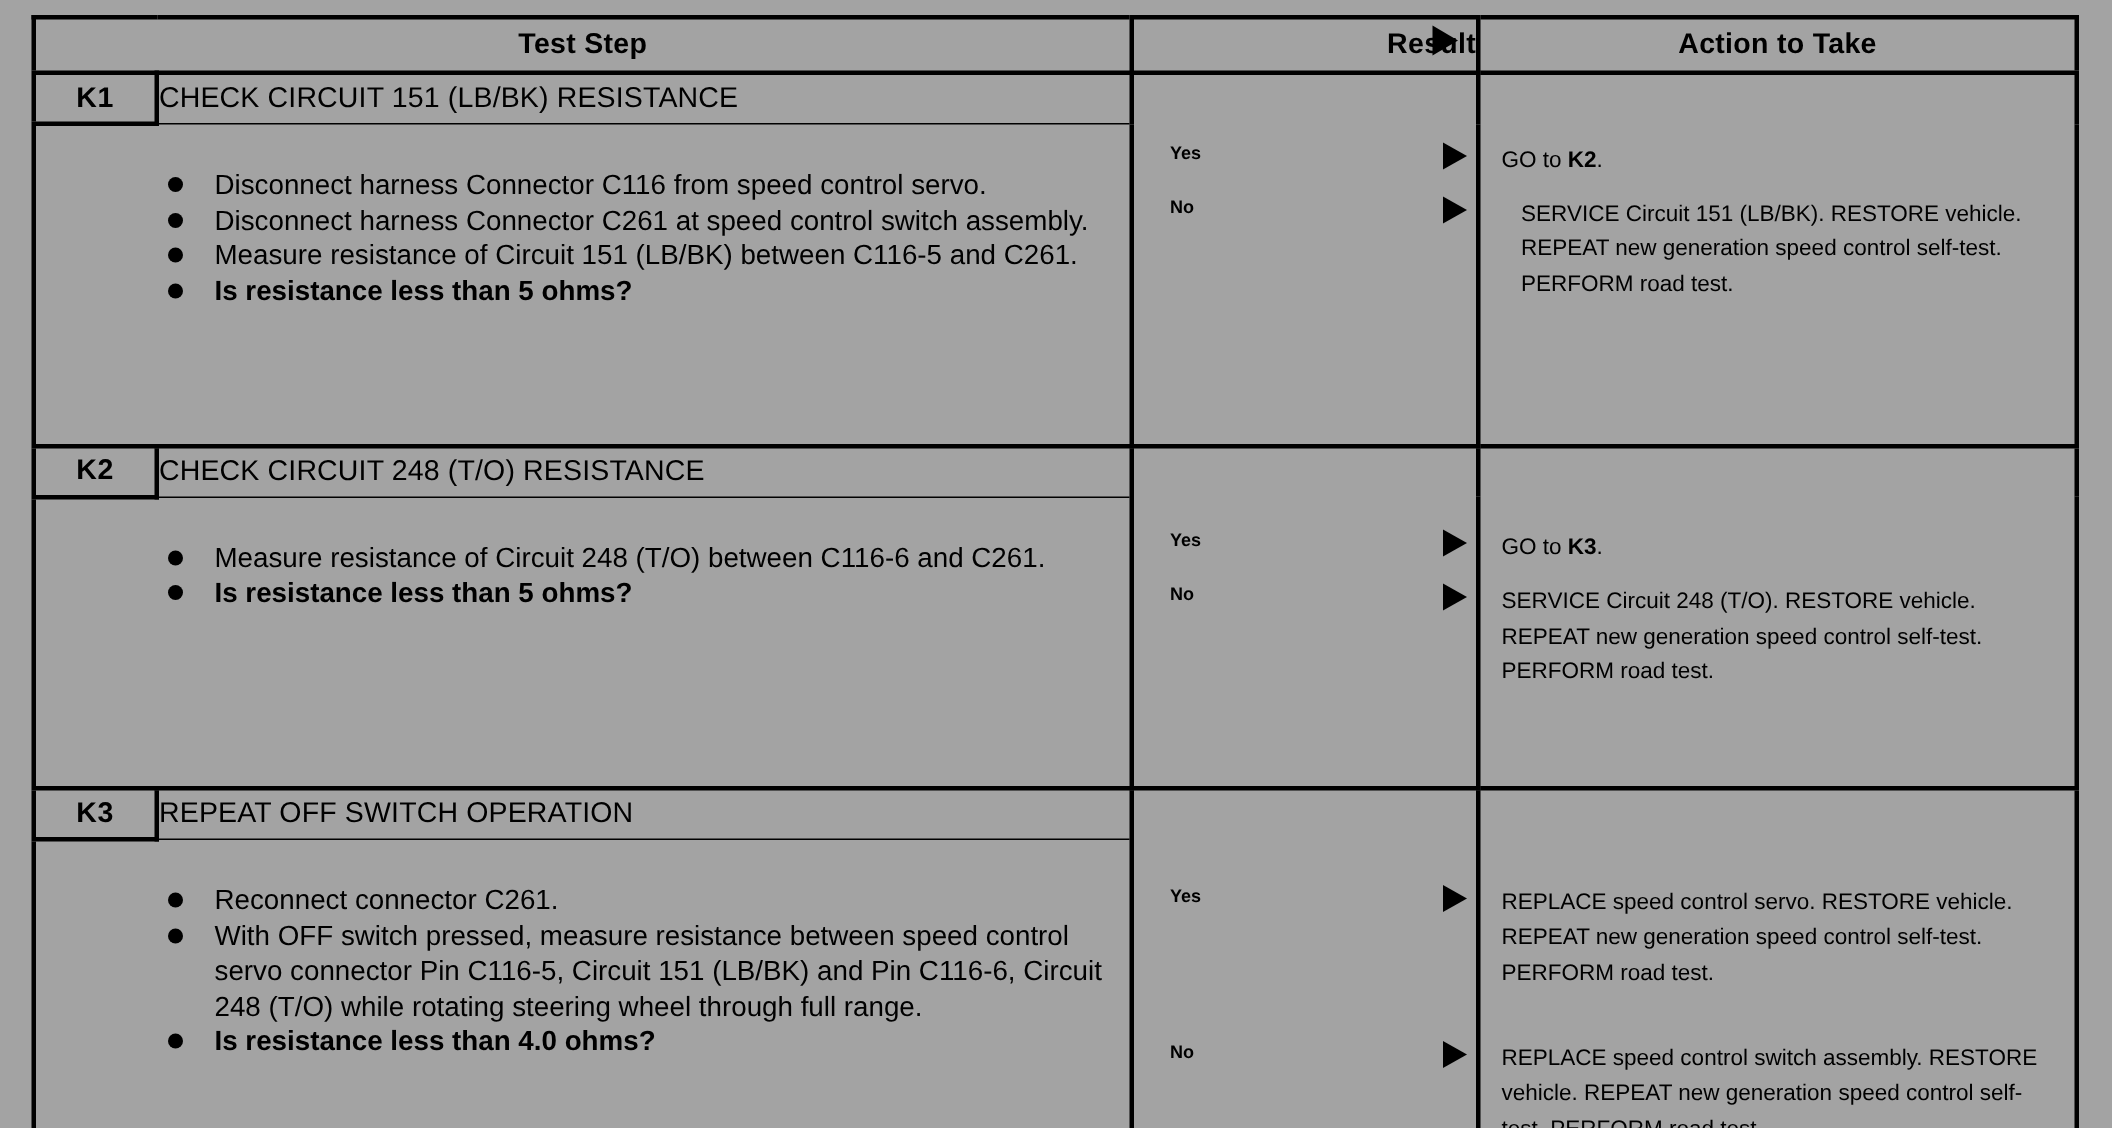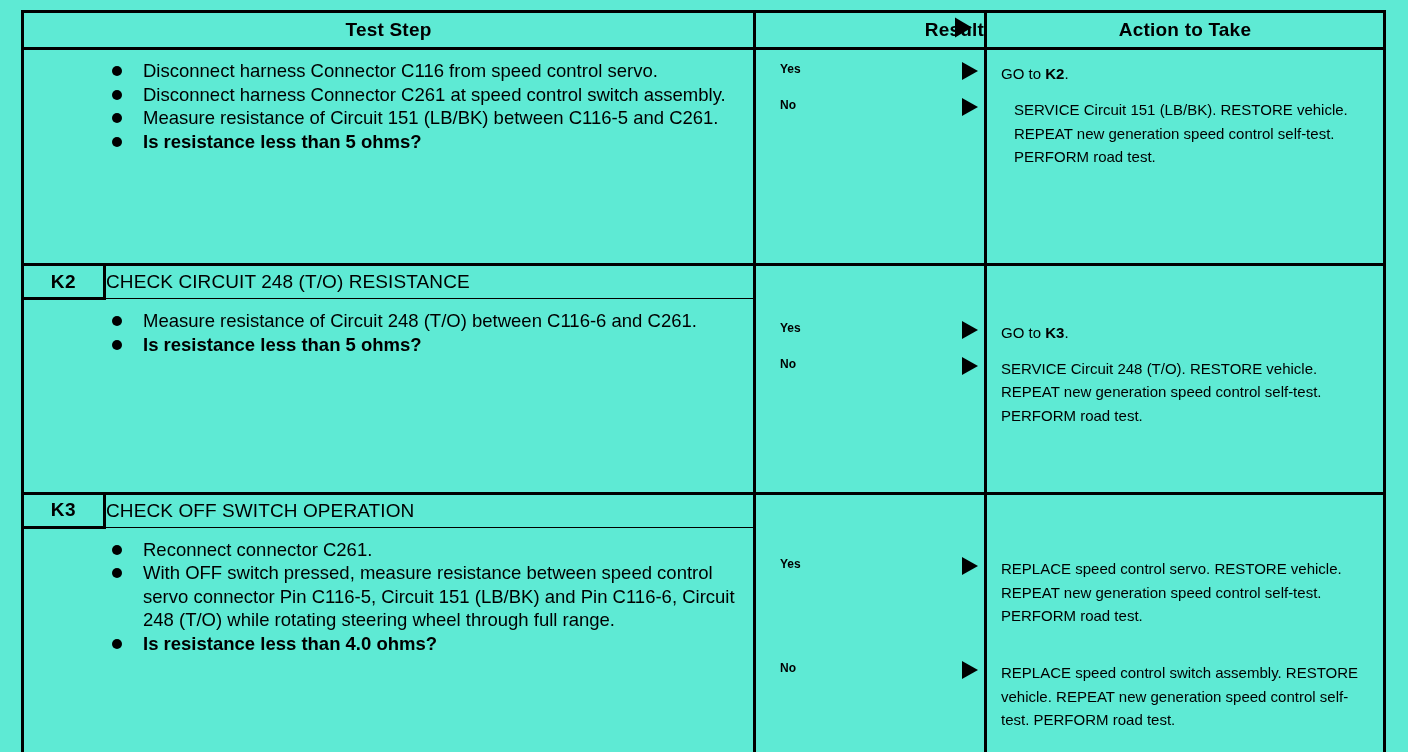--- a/index.html
+++ b/index.html
@@ -12,21 +12,21 @@
     height: 752px;
     font-family: "Liberation Sans", sans-serif;
     color: #000000;
     overflow: hidden;
   }
 
   .sheet {
     position: relative;
     width: 1408px;
     height: 752px;
-    background: #5eead4;
+    background: #a3a3a3;
   }
 
   
   .diag-table {
     position: absolute;
     left: 21px;
     top: 10px;
     width: 1362px;
     border-collapse: collapse;
     table-layout: fixed;
@@ -100,21 +100,21 @@
     padding: 0;
     vertical-align: top;
     border-right: 3px solid #000;
   }
   tr.body-row > td.act-cell { border-right: none; }
 
   
   ul.steps {
     list-style: none;
     margin: 0;
-    padding: 9px 10px 12px 88px;
+    padding: 27px 10px 12px 88px;
     font-size: 18.5px;
     line-height: 23.5px;
   }
   ul.steps li {
     position: relative;
     margin: 0 0 0 0;
     padding: 0 0 0 31px;
   }
   ul.steps li .bullet {
     position: absolute;
@@ -207,20 +207,26 @@
           </div>
         </th>
         <th>
           <div class="hdr-inner">
               <span>Action to Take</span>
             </div>
         </th>
       </tr>
     </thead>
     <tbody id="tbody">
+        <tr class="title-row">
+          <td class="key-cell">K1</td>
+          <td class="title-cell">CHECK CIRCUIT 151 (LB/BK) RESISTANCE</td>
+          <td class="title-res"></td>
+          <td class="title-act"></td>
+        </tr>
         <tr class="body-row">
           <td colspan="2" style="height: 205px; border-bottom: 3px solid rgb(0, 0, 0);">
             <ul class="steps">
               <li><span class="bullet"></span><span>Disconnect harness Connector C116 from speed control servo.</span></li>
               <li><span class="bullet"></span><span>Disconnect harness Connector C261 at speed control switch assembly.</span></li>
               <li><span class="bullet"></span><span>Measure resistance of Circuit 151 (LB/BK) between C116-5 and C261.</span></li>
               <li class="bold"><span class="bullet"></span><span>Is resistance less than 5 ohms?</span></li>
             </ul>
           </td>
           <td class="res-cell" style="border-bottom: 3px solid rgb(0, 0, 0);">
@@ -269,21 +275,21 @@
           </td>
           <td class="act-cell" style="border-bottom: 3px solid rgb(0, 0, 0);">
             <div class="action-wrap" style="height: 185px;">
               <div class="action-item" style="top: 22px;"><span>GO to </span><b>K3</b><span>.</span></div>
               <div class="action-item" style="top: 58px;">SERVICE Circuit 248 (T/O). RESTORE vehicle. REPEAT new generation speed control self-test. PERFORM road test.</div>
             </div>
           </td>
         </tr>
         <tr class="title-row">
           <td class="key-cell">K3</td>
-          <td class="title-cell">CHECK OFF SWITCH OPERATION</td>
+          <td class="title-cell">REPEAT OFF SWITCH OPERATION</td>
           <td class="title-res"></td>
           <td class="title-act"></td>
         </tr>
         <tr class="body-row">
           <td colspan="2" style="height: 273px;">
             <ul class="steps">
               <li><span class="bullet"></span><span>Reconnect connector C261.</span></li>
               <li><span class="bullet"></span><span>With OFF switch pressed, measure resistance between speed control servo connector Pin C116-5, Circuit 151 (LB/BK) and Pin C116-6, Circuit 248 (T/O) while rotating steering wheel through full range.</span></li>
               <li class="bold"><span class="bullet"></span><span>Is resistance less than 4.0 ohms?</span></li>
             </ul>

